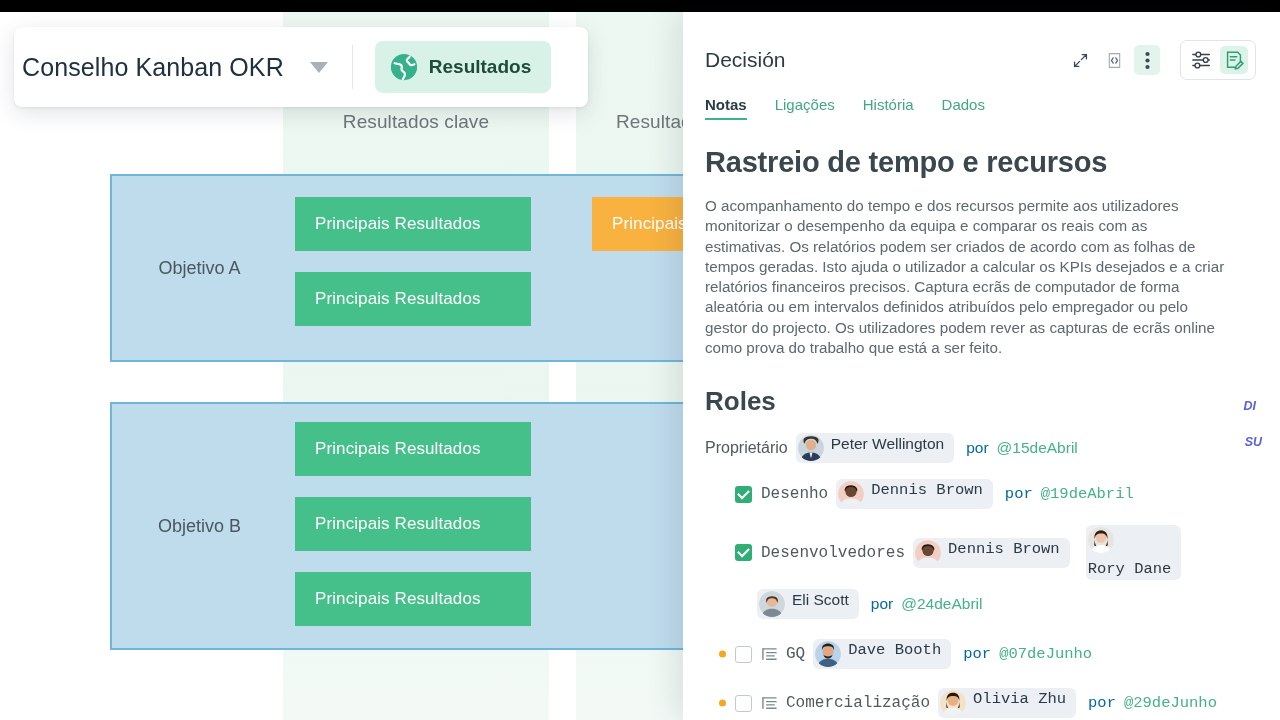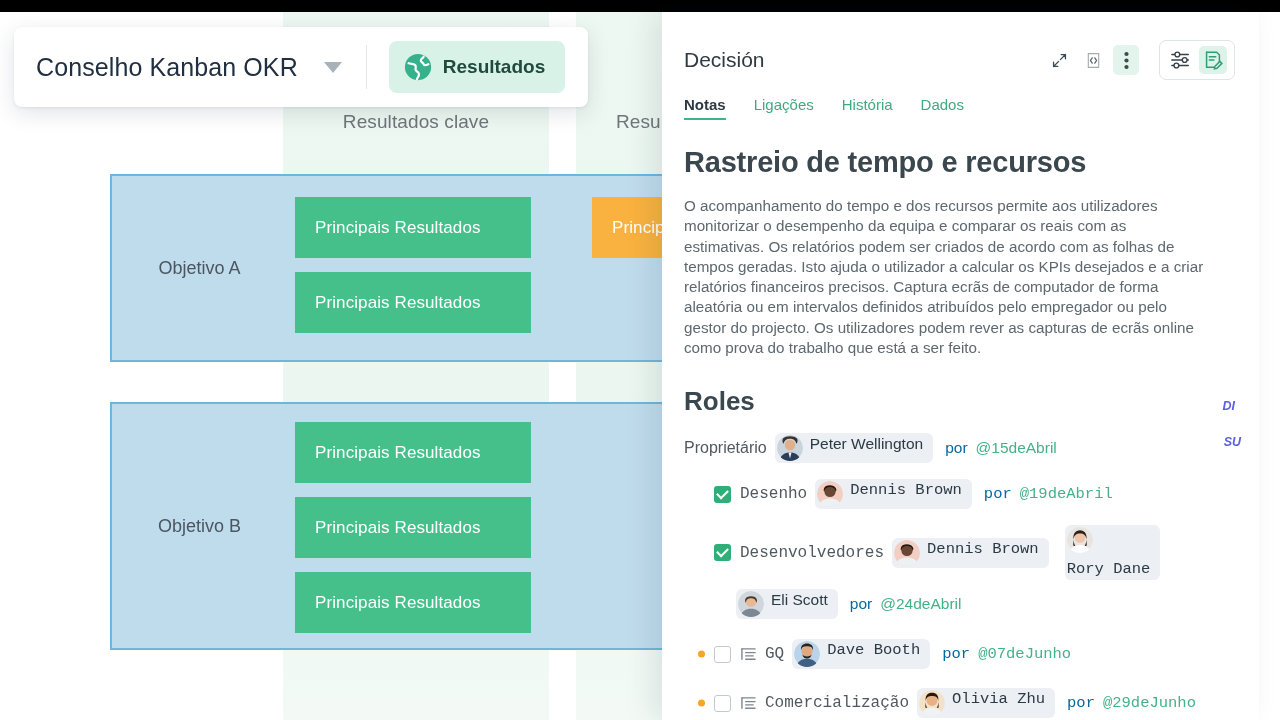--- a/index.html
+++ b/index.html
@@ -36,21 +36,21 @@
     line-height: 26px; letter-spacing: .1px;
   }
   .col-head.h1 { left: 283px; width: 266px; }
   .col-head.h2 { left: 576px; width: 200px; text-align: left; padding-left: 40px;}
 
   
   .title-card {
     position: absolute; left: 14px; top: 15px; width: 574px; height: 80px;
     background: #ffffff; border-radius: 8px;
     box-shadow: 0 6px 22px rgba(20,40,60,.13), 0 1px 3px rgba(20,40,60,.08);
-    display: flex; align-items: center; padding: 0 22px; z-index: 4;
+    display: flex; align-items: center; padding: 0 8px; z-index: 4;
   }
   .board-title {
     font-size: 25px; color: #203040; font-weight: 400; letter-spacing: .1px;
     white-space: nowrap;
   }
   .caret {
     margin-left: 26px; width: 0; height: 0;
     border-left: 9px solid transparent; border-right: 9px solid transparent;
     border-top: 11px solid #a9b2b8;
   }
@@ -70,30 +70,30 @@
     z-index: 2;
   }
   .obj-row.a { top: 162px; width: 700px; height: 188px; }
   .obj-row.b { top: 390px; width: 700px; height: 248px; }
   .obj-label {
     position: absolute; left: 0; top: 50%; transform: translateY(-50%);
     width: 175px; text-align: center;
     font-size: 18px; color: #4c5661;
   }
   .kr {
-    position: absolute; left: 183px; width: 236px; height: 61px;
+    position: absolute; left: 183px; width: 236px; height: 54px;
     background: #46c08a; color: #ffffff;
     display: flex; align-items: center; padding-left: 20px;
     font-size: 17px; letter-spacing: .1px;
   }
   .kr.orange { background: #f9b23f; left: 480px; width: 236px; }
 
   
   .panel {
-    position: absolute; left: 662px; top: 12px; width: 597px; height: 708px;
+    position: absolute; left: 683px; top: 12px; width: 597px; height: 708px;
     background: #ffffff; z-index: 6;
     box-shadow: -10px 0 26px rgba(20,40,60,.10);
     padding: 28px 24px 0 22px; overflow: hidden;
   }
   .panel-head { display: flex; align-items: center; }
   .panel-title {
     font-size: 21px; color: #2f3b43; font-weight: 400; flex: 1;
   }
   .head-icons { display: flex; align-items: center; gap: 6px; }
   .ic {

